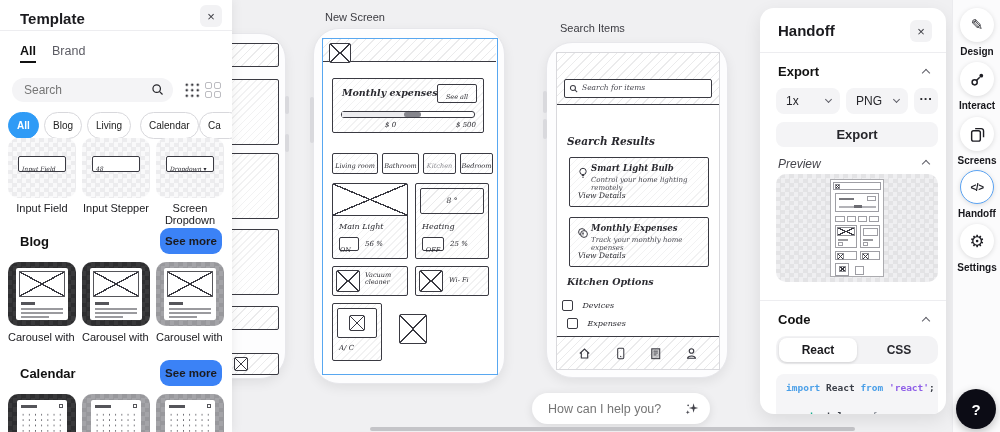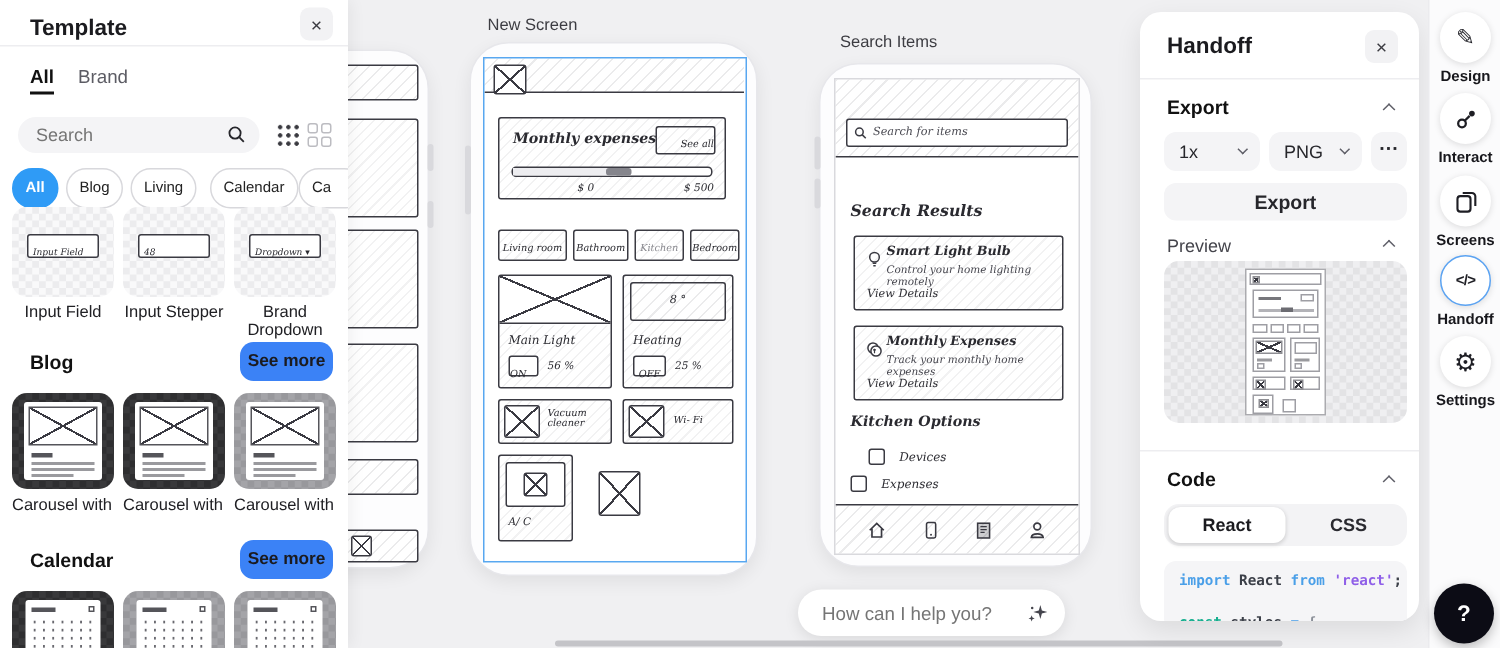--- a/index.html
+++ b/index.html
@@ -82,21 +82,21 @@
 
     <div class="phone" style="left:313px;top:28px;width:192px;height:356px;">
       <div class="bump" style="left:-4px;top:68px;width:4px;height:46px;"></div>
       <div class="screen sel" style="left:8px;top:9px;width:176px;height:337px;">
 
         <div class="abs hatch" style="left:0;top:0;width:173px;height:23px;border-bottom:1.4px solid #3a3a42;"></div>
         <div class="sbox xdiag" style="left:6px;top:4px;width:22px;height:20px;"></div>
 
         <div class="sbox hatch2" style="left:9px;top:39px;width:152px;height:55px;">
           <div class="abs hand wf-title" style="left:9px;top:9px;font-size:9.5px;">Monthly expenses</div>
-          <div class="sbox hatch2" style="right:6px;top:5px;width:40px;height:19px;text-align:right;">
+          <div class="sbox hatch2" style="right:6px;top:5px;width:40px;height:19px;text-align:center;">
             <span class="hand" style="font-size:6.5px;line-height:16px;">See all</span>
           </div>
           <div class="sbox" style="left:8px;top:32px;width:134px;height:7px;border-radius:3px;border-width:1.2px;">
             <div class="abs" style="left:0;top:0;width:52%;height:100%;background:#ededf0;"></div>
             <div class="abs" style="left:47%;top:-0.5px;width:17px;height:5.5px;background:#85858c;border-radius:2px;"></div>
           </div>
           <div class="abs hand" style="left:52px;top:42px;font-size:7px;">$ 0</div>
           <div class="abs hand" style="right:7px;top:42px;font-size:7px;">$ 500</div>
         </div>
 
@@ -181,21 +181,21 @@
             <circle cx="5" cy="5" r="3.4" fill="none" stroke="#3a3a42" stroke-width="1"></circle>
               <circle cx="7" cy="7" r="3.4" fill="#fff" stroke="#3a3a42" stroke-width="1"></circle>
               <path d="M6 5.5 v3 M5 6.2 h2" stroke="#3a3a42" stroke-width=".8"></path>
             </svg>
           <div class="abs hand wf-title" style="left:21px;top:6px;font-size:8.5px;">Monthly Expenses</div>
           <div class="abs hand" style="left:21px;top:18px;font-size:7px;color:#46464e;">Track your monthly home expenses</div>
           <div class="abs hand" style="left:8px;top:34px;font-size:7.5px;">View Details</div>
         </div>
 
         <div class="abs hand wf-title" style="left:10px;top:224px;font-size:9.5px;">Kitchen Options</div>
-        <div class="abs" style="left:22px;top:243px;">
+        <div class="abs" style="left:5px;top:243px;">
           <span class="sbox" style="position:relative;display:inline-block;width:11px;height:11px;vertical-align:middle;"></span>
           <span class="hand" style="font-size:8px;margin-left:5px;vertical-align:middle;">Devices</span>
         </div>
         <div class="abs" style="left:10px;top:261px;">
           <span class="sbox" style="position:relative;display:inline-block;width:11px;height:11px;vertical-align:middle;"></span>
           <span class="hand" style="font-size:8px;margin-left:5px;vertical-align:middle;">Expenses</span>
         </div>
 
         <div class="abs hatch" style="left:0;bottom:0;width:162px;height:33px;border-top:1.4px solid #3a3a42;display:flex;align-items:center;justify-content:space-around;padding:0 10px;">
           <svg width="15" height="15" viewBox="0 0 16 16">
@@ -265,21 +265,21 @@
     <div class="tcard checker" style="left:82px;top:138px;">
       <div class="sbox" style="left:10px;top:18px;width:48px;height:16px;border-width:1.2px;">
         <span class="hand" style="font-size:6px;line-height:13px;margin-left:3px;">48</span></div>
     </div>
     <div class="tcard checker" style="left:156px;top:138px;">
       <div class="sbox" style="left:10px;top:18px;width:48px;height:16px;border-width:1.2px;">
         <span class="hand" style="font-size:6px;line-height:13px;margin-left:3px;">Dropdown ▾</span></div>
     </div>
     <div class="tcard-label" style="left:8px;">Input Field</div>
     <div class="tcard-label" style="left:82px;">Input Stepper</div>
-    <div class="tcard-label" style="left:156px;">Brand Dropdown</div>
+    <div class="tcard-label" style="left:156px;">Screen Dropdown</div>
 
     <div class="sec-head" style="left:20px;top:234px;">Blog</div>
     <div class="see-more" style="left:160px;top:228px;">See more</div>
 
     <div class="bcard checker" style="left:8px;top:262px;--c1:#2e2e30;--c2:#39393b;">
       <div class="mini-white" style="left:8px;top:6px;width:52px;height:52px;">
         <div class="abs xdiag" style="left:3px;top:3px;width:46px;height:26px;border:1px solid #55555a;"></div>
         <div class="mini-bar" style="left:5px;top:34px;width:14px;height:2.5px;background:#55555a;"></div>
         <div class="mini-bar" style="left:5px;top:40px;width:42px;"></div>
         <div class="mini-bar" style="left:5px;top:44px;width:42px;"></div>
@@ -347,21 +347,21 @@
       <span class="chev down" style="position:absolute;right:9px;top:9px;width:5px;height:5px;"></span>
     </div>
     <div class="dd" style="left:86px;top:80px;width:62px;height:26px;">
       <span style="position:absolute;left:10px;top:6px;">PNG</span>
       <span class="chev down" style="position:absolute;right:9px;top:9px;width:5px;height:5px;"></span>
     </div>
     <div class="dd" style="left:154px;top:80px;width:24px;height:26px;text-align:center;font-weight:bold;line-height:22px;font-size:13px;">···</div>
 
     <div class="dd" style="left:16px;top:114px;width:162px;height:25px;text-align:center;line-height:25px;font-size:13px;font-weight:bold;">Export</div>
 
-    <div class="abs" style="left:18px;top:149px;font-size:12px;color:#45454c;">Preview</div>
+    <div class="abs" style="left:18px;top:149px;font-size:12px;color:#45454c;font-style:italic;">Preview</div>
     <span class="chev up abs" style="left:163px;top:153px;"></span>
 
     <div class="abs checker" style="left:16px;top:166px;width:162px;height:108px;border-radius:10px;--c1:#e3e3e5;--c2:#efeff1;">
 
       <div class="abs" style="left:54px;top:5px;width:54px;height:98px;background:#fff;border:1px solid #ababaf;">
         <div class="mini" style="left:2px;top:2px;width:48px;height:8px;">
             <span class="abs xdiag" style="left:1px;top:1px;width:5px;height:5px;border:.8px solid #8e8e93;"></span>
           </div>
         <div class="mini" style="left:4px;top:13px;width:44px;height:19px;">
           <span class="mini-bar" style="left:3px;top:4px;width:15px;height:1.5px;background:#77777c;"></span>

